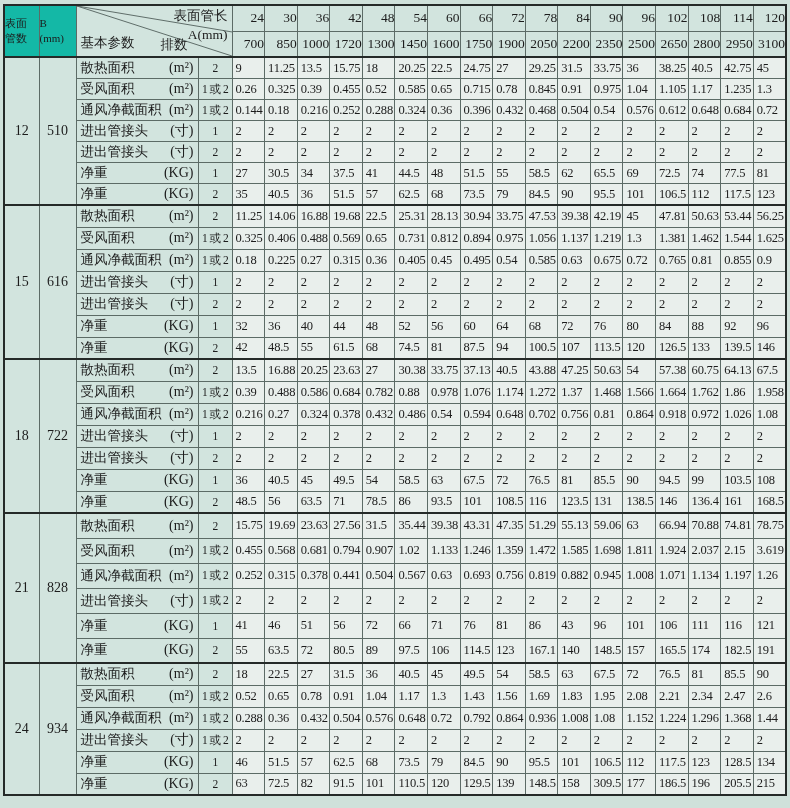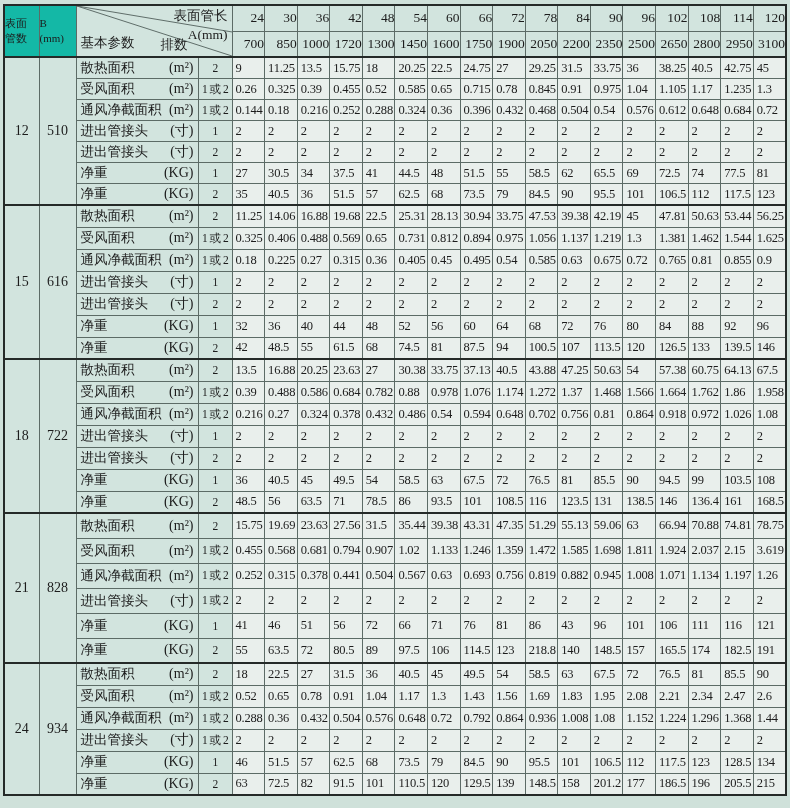--- a/index.html
+++ b/index.html
@@ -811,21 +811,21 @@
           <td class="spec">2</td>
           <td class="val">55</td>
           <td class="val">63.5</td>
           <td class="val">72</td>
           <td class="val">80.5</td>
           <td class="val">89</td>
           <td class="val">97.5</td>
           <td class="val">106</td>
           <td class="val">114.5</td>
           <td class="val">123</td>
-          <td class="val">218.8</td>
+          <td class="val">167.1</td>
           <td class="val">140</td>
           <td class="val">148.5</td>
           <td class="val">157</td>
           <td class="val">165.5</td>
           <td class="val">174</td>
           <td class="val">182.5</td>
           <td class="val">191</td>
         </tr>
         <tr class="gfirst" style="height: 22px;">
           <td class="gc" rowspan="6">24</td>
@@ -971,21 +971,21 @@
           <td class="val">72.5</td>
           <td class="val">82</td>
           <td class="val">91.5</td>
           <td class="val">101</td>
           <td class="val">110.5</td>
           <td class="val">120</td>
           <td class="val">129.5</td>
           <td class="val">139</td>
           <td class="val">148.5</td>
           <td class="val">158</td>
-          <td class="val">201.2</td>
+          <td class="val">309.5</td>
           <td class="val">177</td>
           <td class="val">186.5</td>
           <td class="val">196</td>
           <td class="val">205.5</td>
           <td class="val">215</td>
         </tr>
       </tbody>
   </table>
 </div>
 

